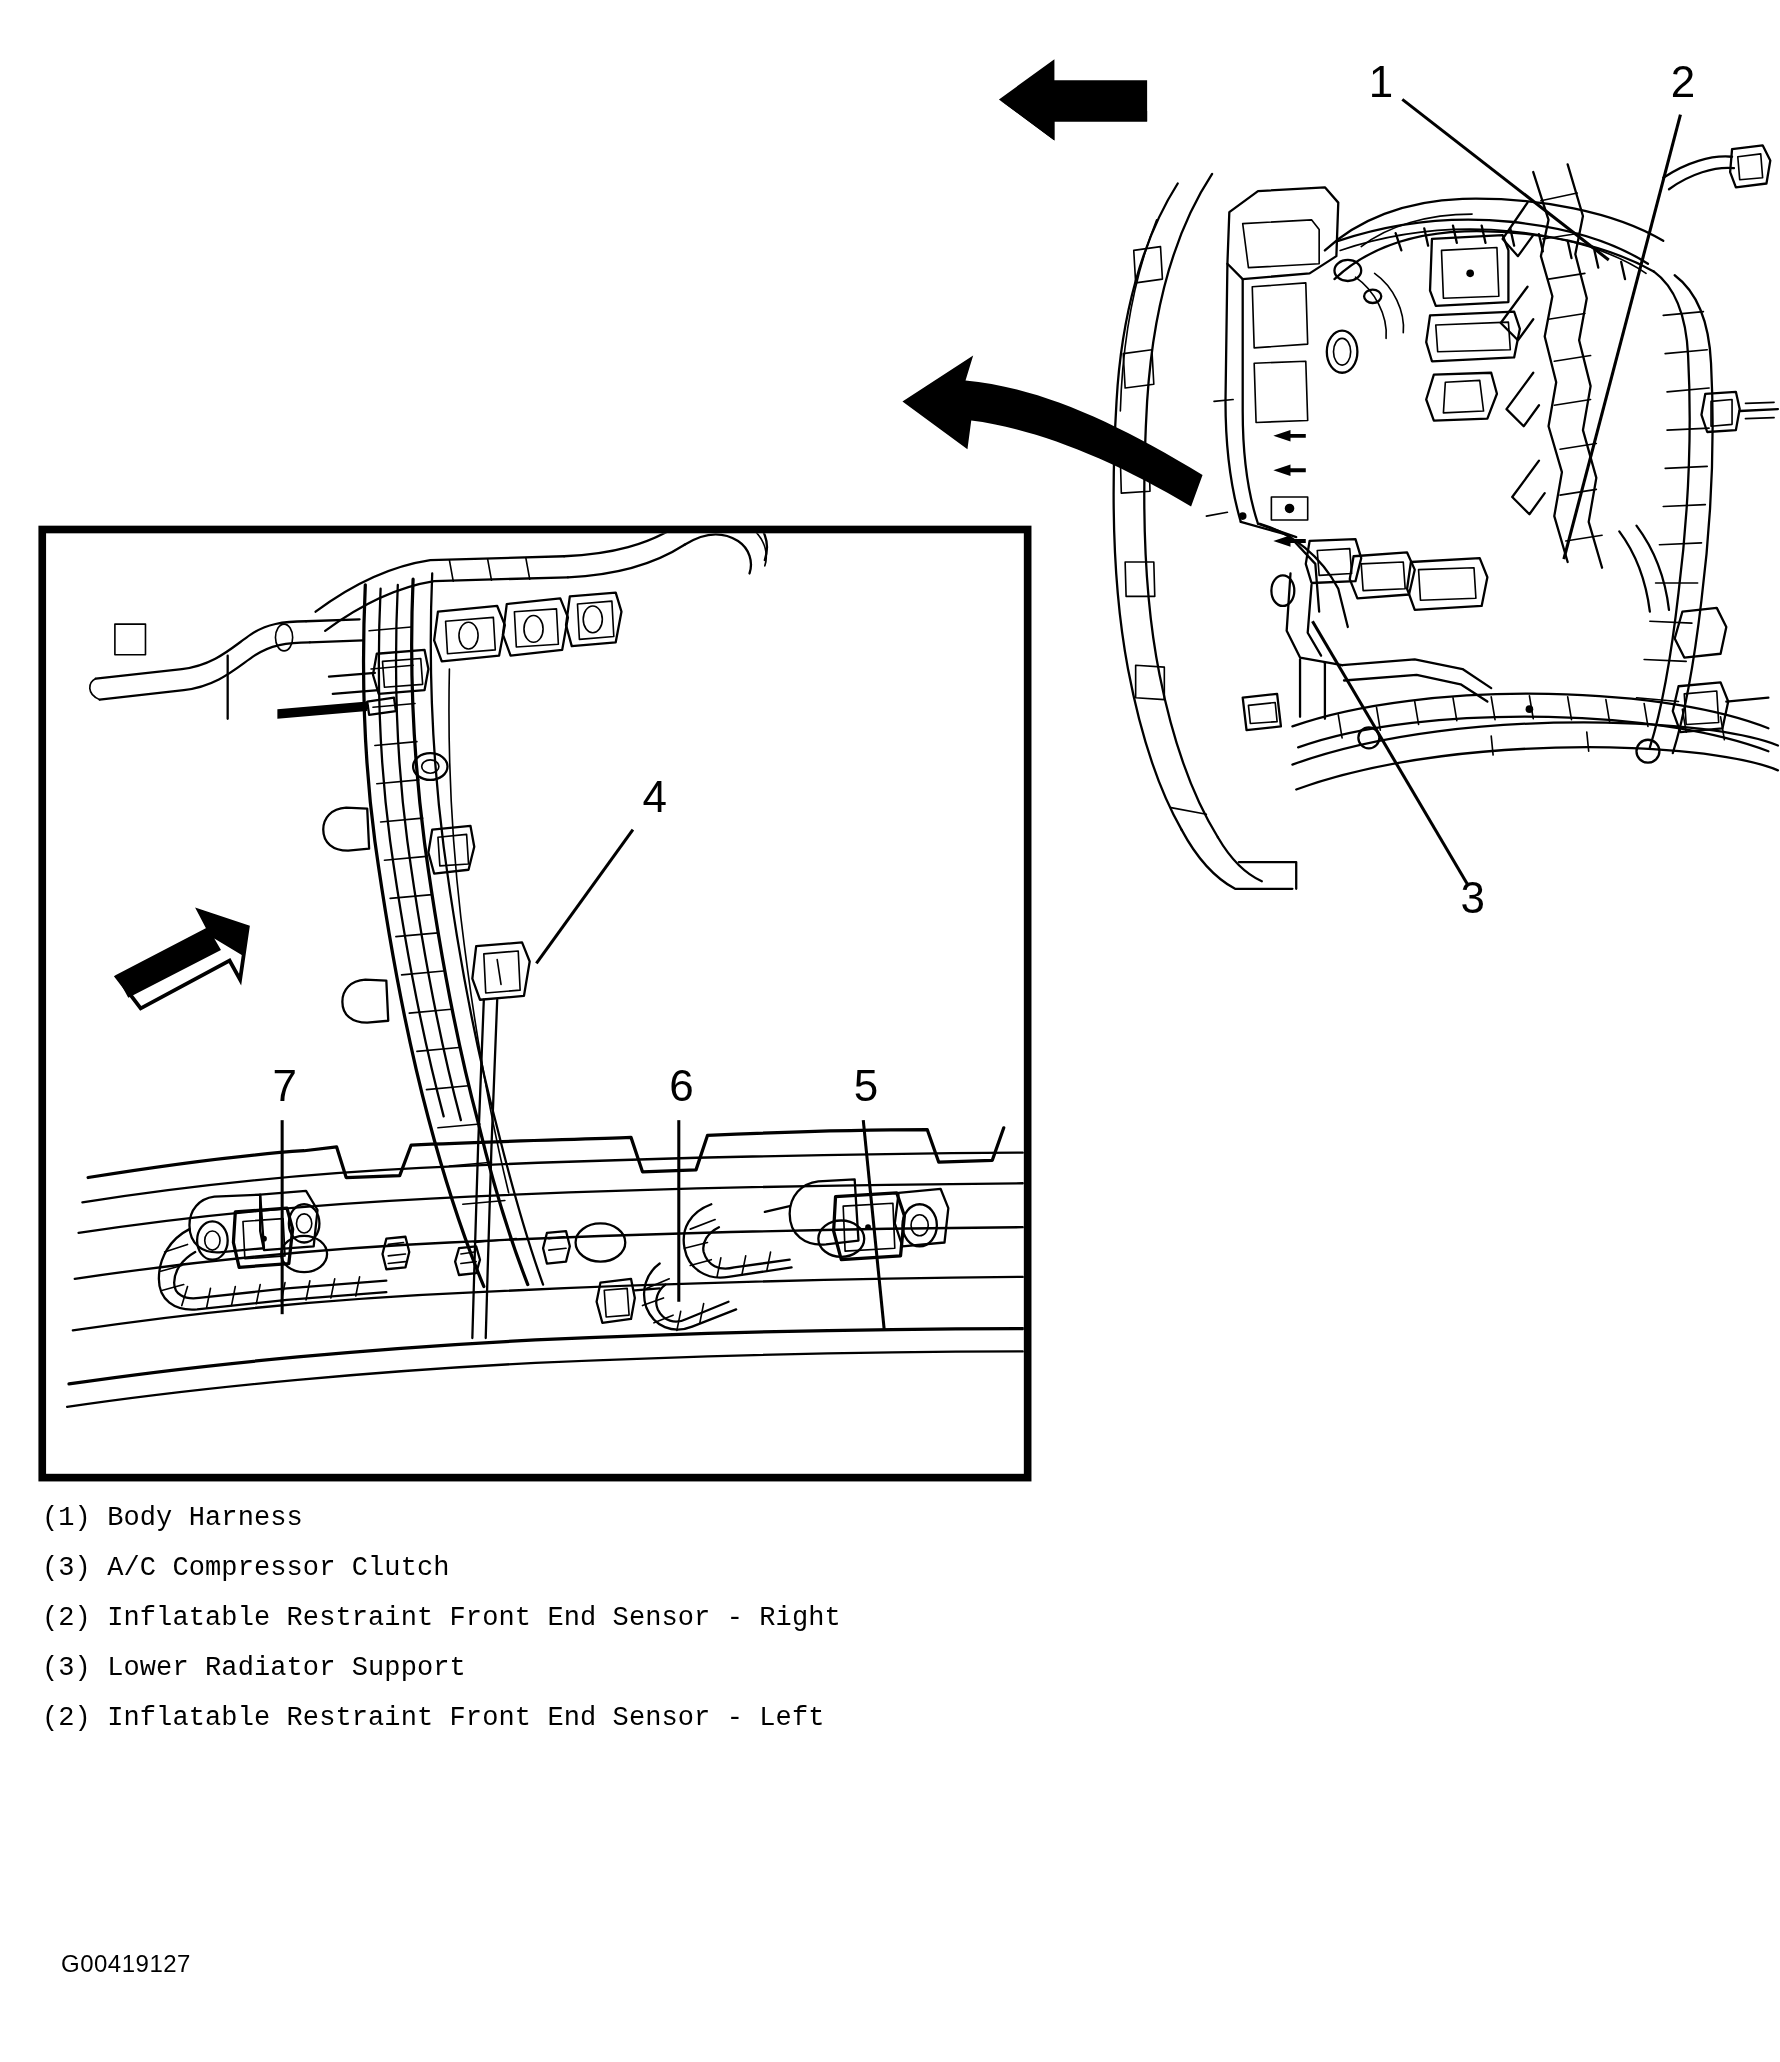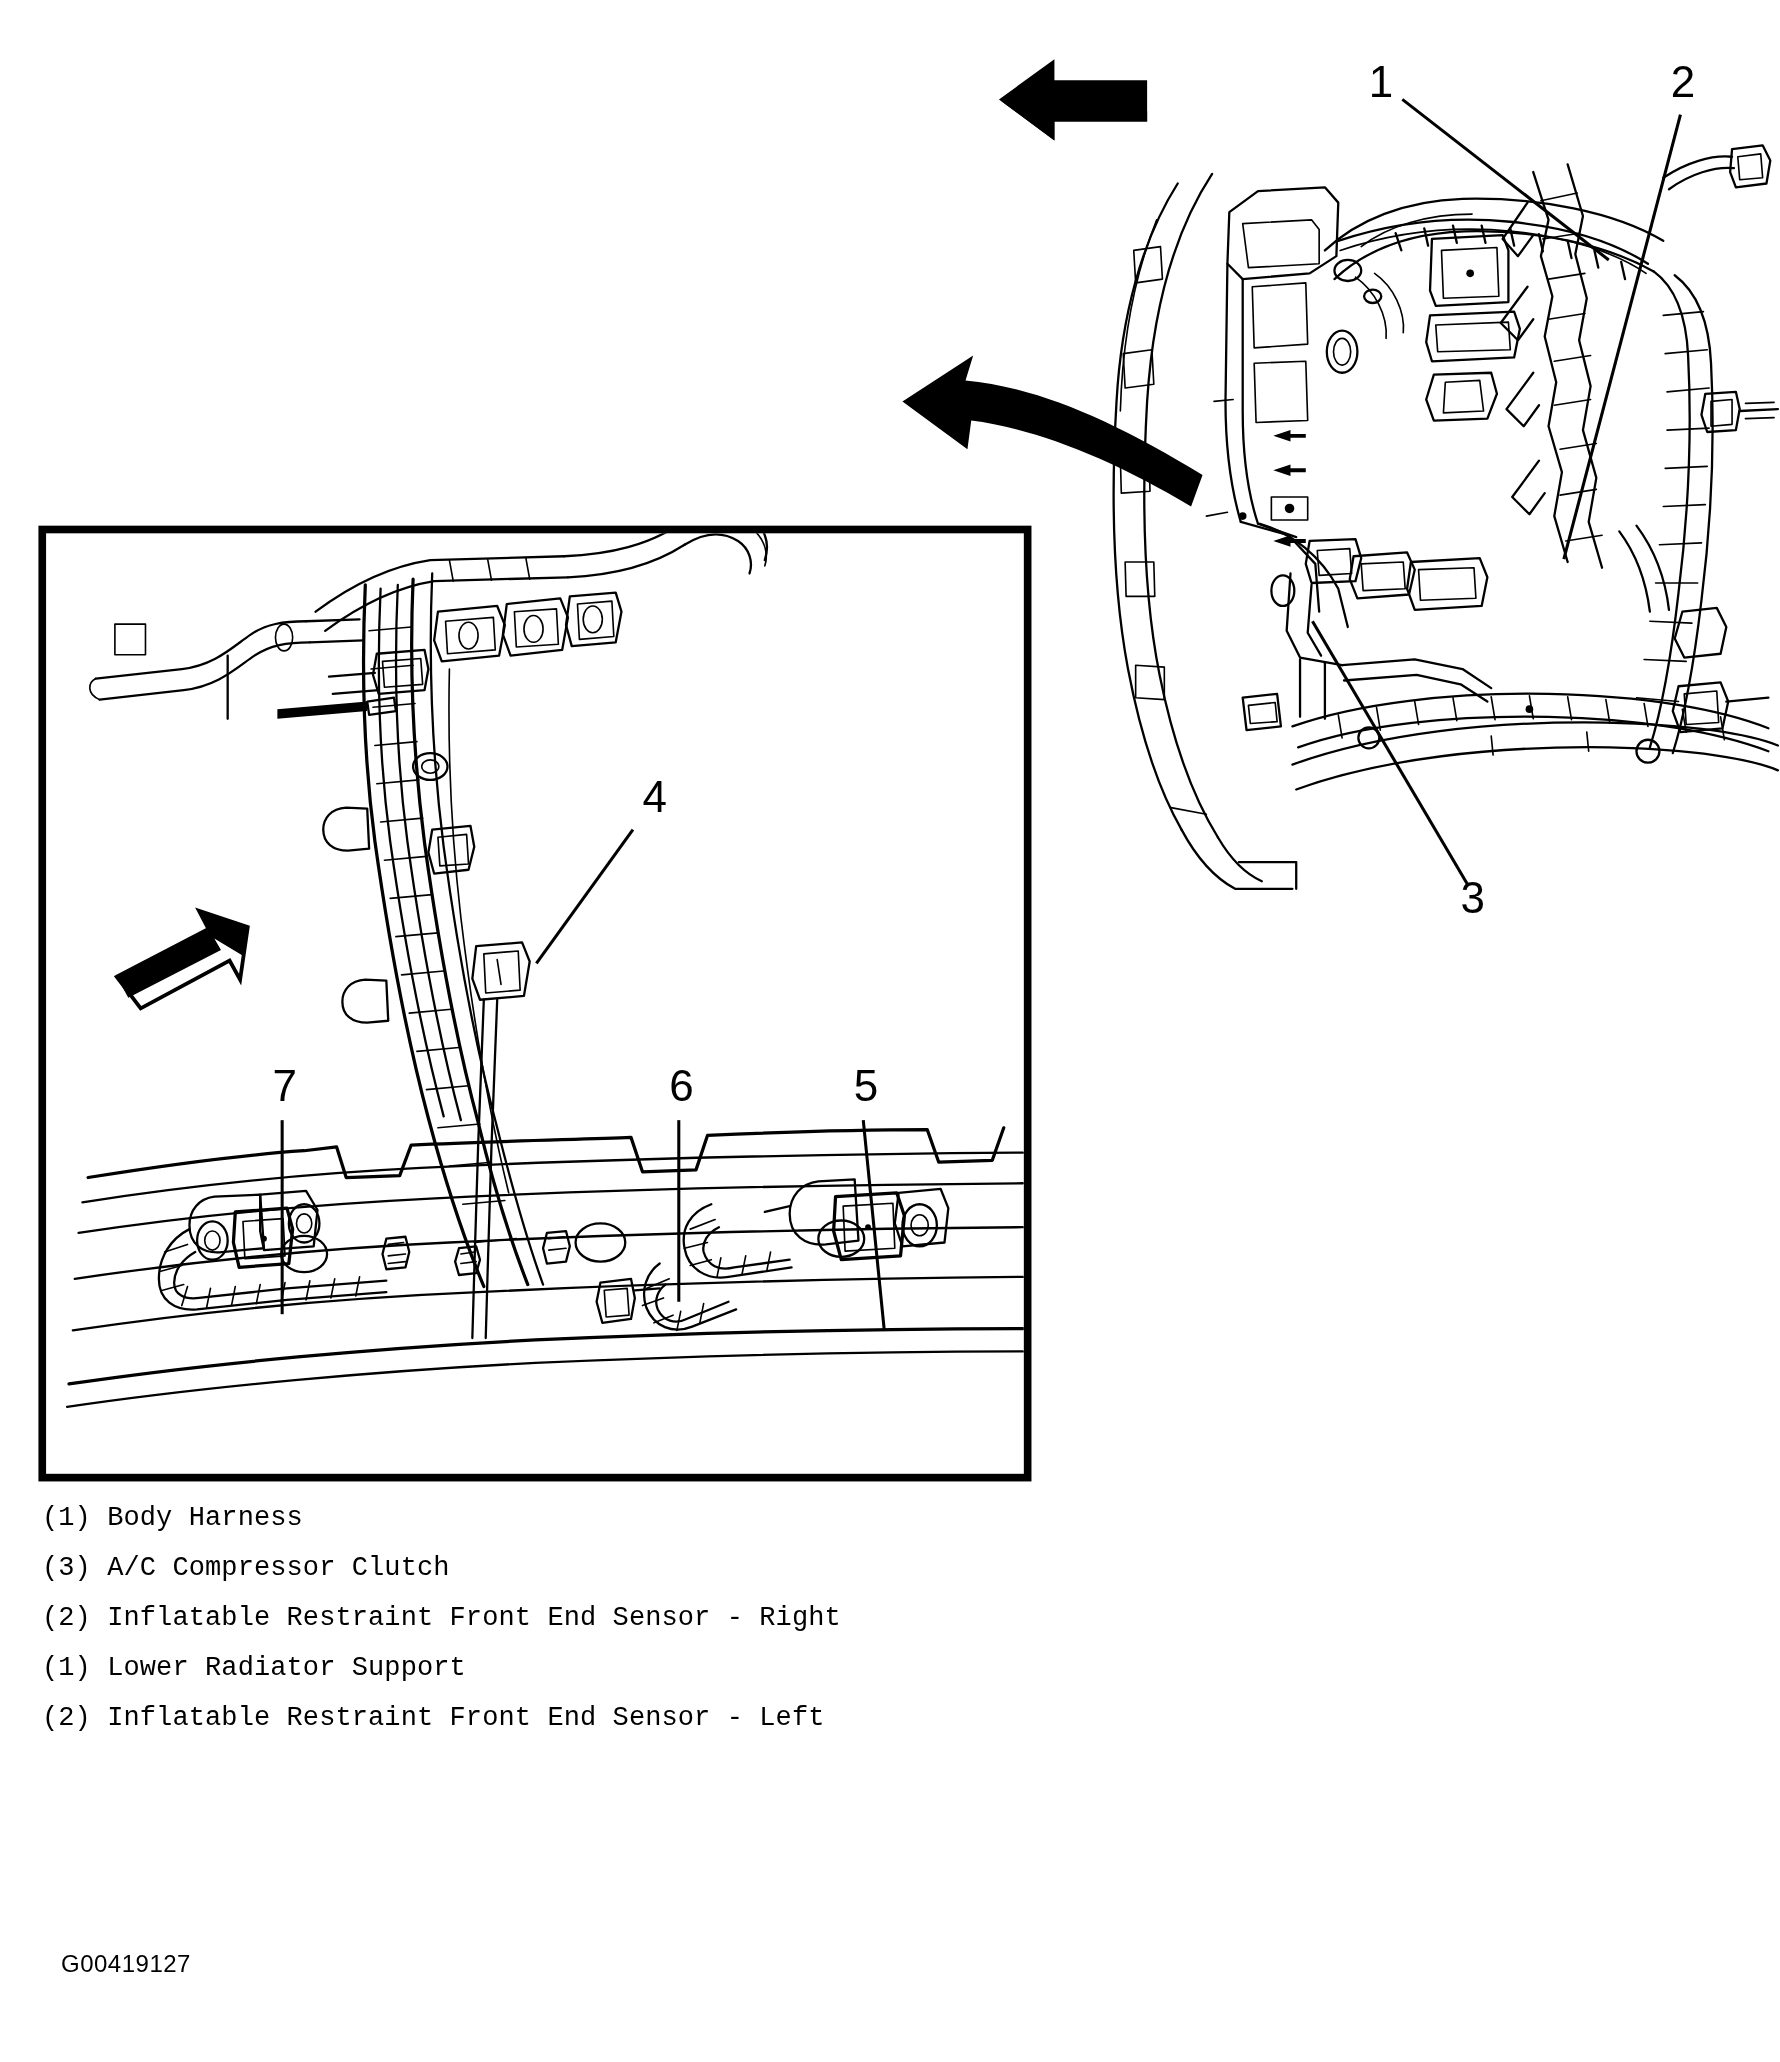--- a/index.html
+++ b/index.html
@@ -419,20 +419,20 @@
         <text class="num" x="285" y="1152">7</text>
       </g>
 
     </svg>
   </div>
 
   <div id="legend">
     <div class="legend-item">(1) Body Harness</div>
     <div class="legend-item">(3) A/C Compressor Clutch</div>
     <div class="legend-item">(2) Inflatable Restraint Front End Sensor - Right</div>
-    <div class="legend-item">(1) Lower Radiator Support</div>
+    <div class="legend-item">(3) Lower Radiator Support</div>
     <div class="legend-item">(2) Inflatable Restraint Front End Sensor - Left</div>
   </div>
 
   <div id="figure-id">G00419127</div>
 
 </div>
 
 
 </body></html>

